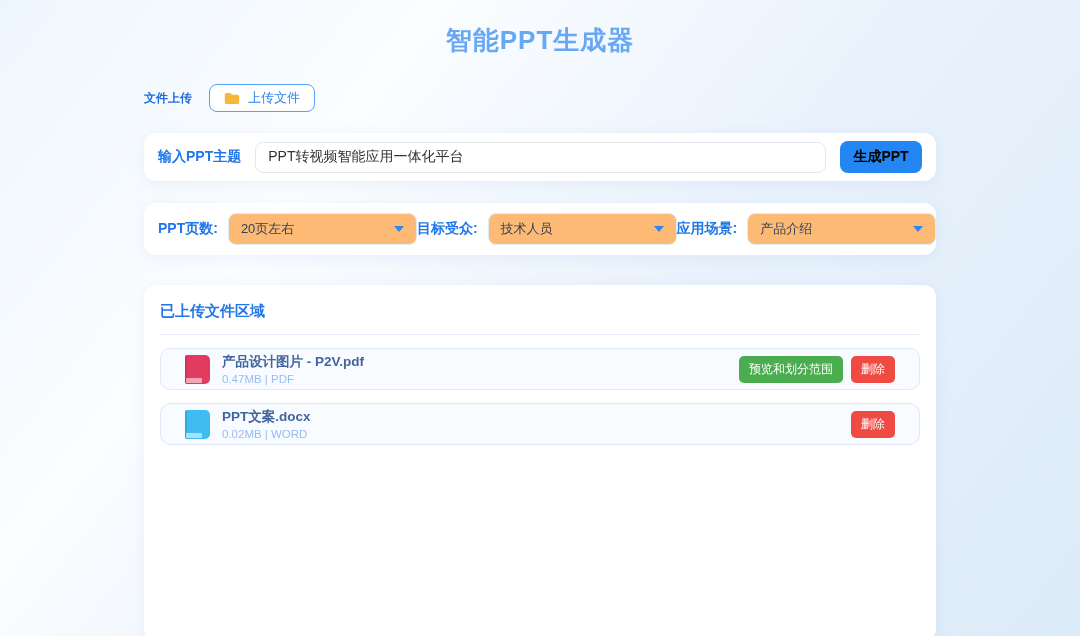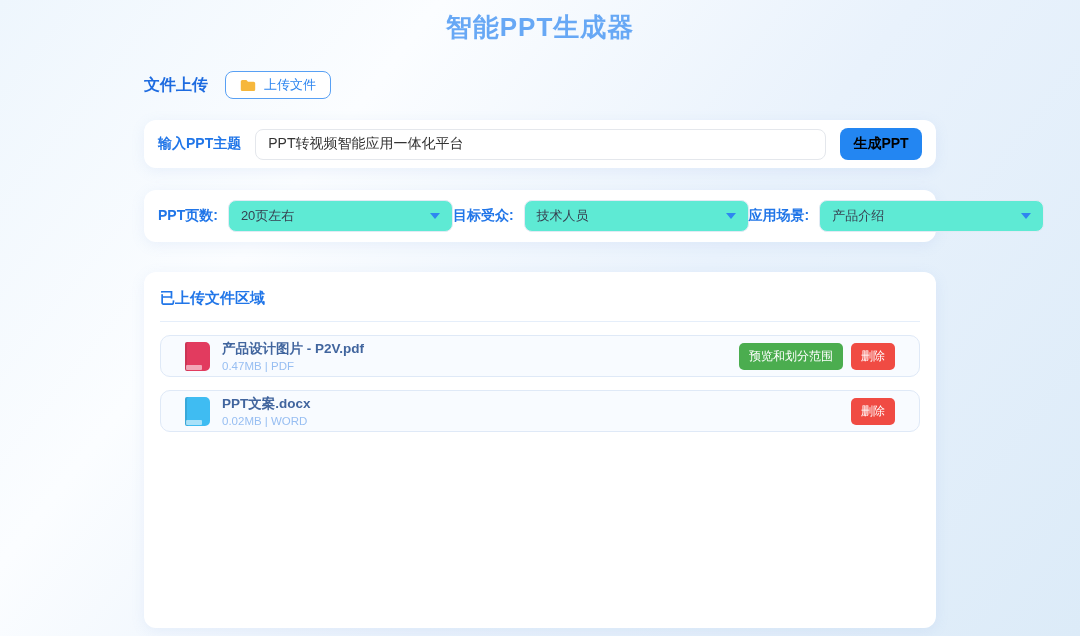--- a/index.html
+++ b/index.html
@@ -3,27 +3,27 @@
 <meta charset="utf-8">
 <style>
   * { box-sizing: border-box; }
   html,body { margin:0; padding:0; }
   body {
     width:1080px; height:636px; overflow:hidden;
     font-family:"Liberation Sans","DejaVu Sans",sans-serif;
     background:linear-gradient(128deg,#eef6fd 0%,#fbfdff 28%,#e9f2fc 58%,#dcebf8 100%);
   }
   .page-title {
-    margin:0; padding-top:10px; text-align:center;
+    margin:0; padding-top:23px; text-align:center;
     font-size:26px; font-weight:bold; color:#67a8f5; letter-spacing:1px;
   }
   .content { width:792px; margin:0 auto; }
 
   .upload-row { display:flex; align-items:center; gap:17px; margin-top:26px; height:28px; }
-  .upload-label { font-size:16px; font-weight:bold; color:#1d6be0; }
+  .upload-label { font-size:12px; font-weight:bold; color:#1d6be0; }
   .upload-btn {
     display:flex; align-items:center; gap:8px; height:28px; padding:0 14px;
     background:#fff; border:1.6px solid #58a0f4; border-radius:8px;
     color:#2e86f0; font-size:13px; cursor:pointer; font-family:inherit;
   }
   .folder-icon { display:flex; }
 
   .card { background:#fff; border-radius:12px; box-shadow:0 3px 14px rgba(120,160,220,0.12); }
 
   .topic-card { margin-top:21px; height:48px; display:flex; align-items:center; padding:0 14px; gap:14px; }
@@ -33,23 +33,23 @@
     padding:0 12px; font-size:14px; color:#333; font-family:inherit; outline:none;
   }
   .generate-btn {
     width:82px; height:32px; background:#2386f2; border:none; border-radius:8px;
     color:#000000; font-size:14px; font-weight:bold; cursor:pointer; font-family:inherit;
   }
 
   .options-card { margin-top:22px; height:52px; display:flex; align-items:center; padding:0 14px; justify-content:space-between;text-align:center; }
   .option-group { display:flex; align-items:center; gap:10px; }
   .select {
-    width:225px; height:32px; border:1px solid #e2eaf4; border-radius:8px;
+    width:189px; height:32px; border:1px solid #e2eaf4; border-radius:8px;
     display:flex; align-items:center; justify-content:space-between;
-    padding:0 12px; font-size:13px; color:#374151; cursor:pointer; background:#5eead4;
+    padding:0 12px; font-size:13px; color:#374151; cursor:pointer; background:#fdba74;
   }
   .caret {
     width:0; height:0; flex-shrink:0;
     border-left:5px solid transparent; border-right:5px solid transparent; border-top:6px solid #2e86f0;
   }
 
   .files-card { margin-top:30px; height:356px; padding:15px 16px; }
   .files-title { font-size:15px; font-weight:bold; color:#2176e8; margin:2px 0 0; }
   .files-divider { border:none; border-top:1px solid #e5eefa; margin:13px 0 0; }
   .file-row {

